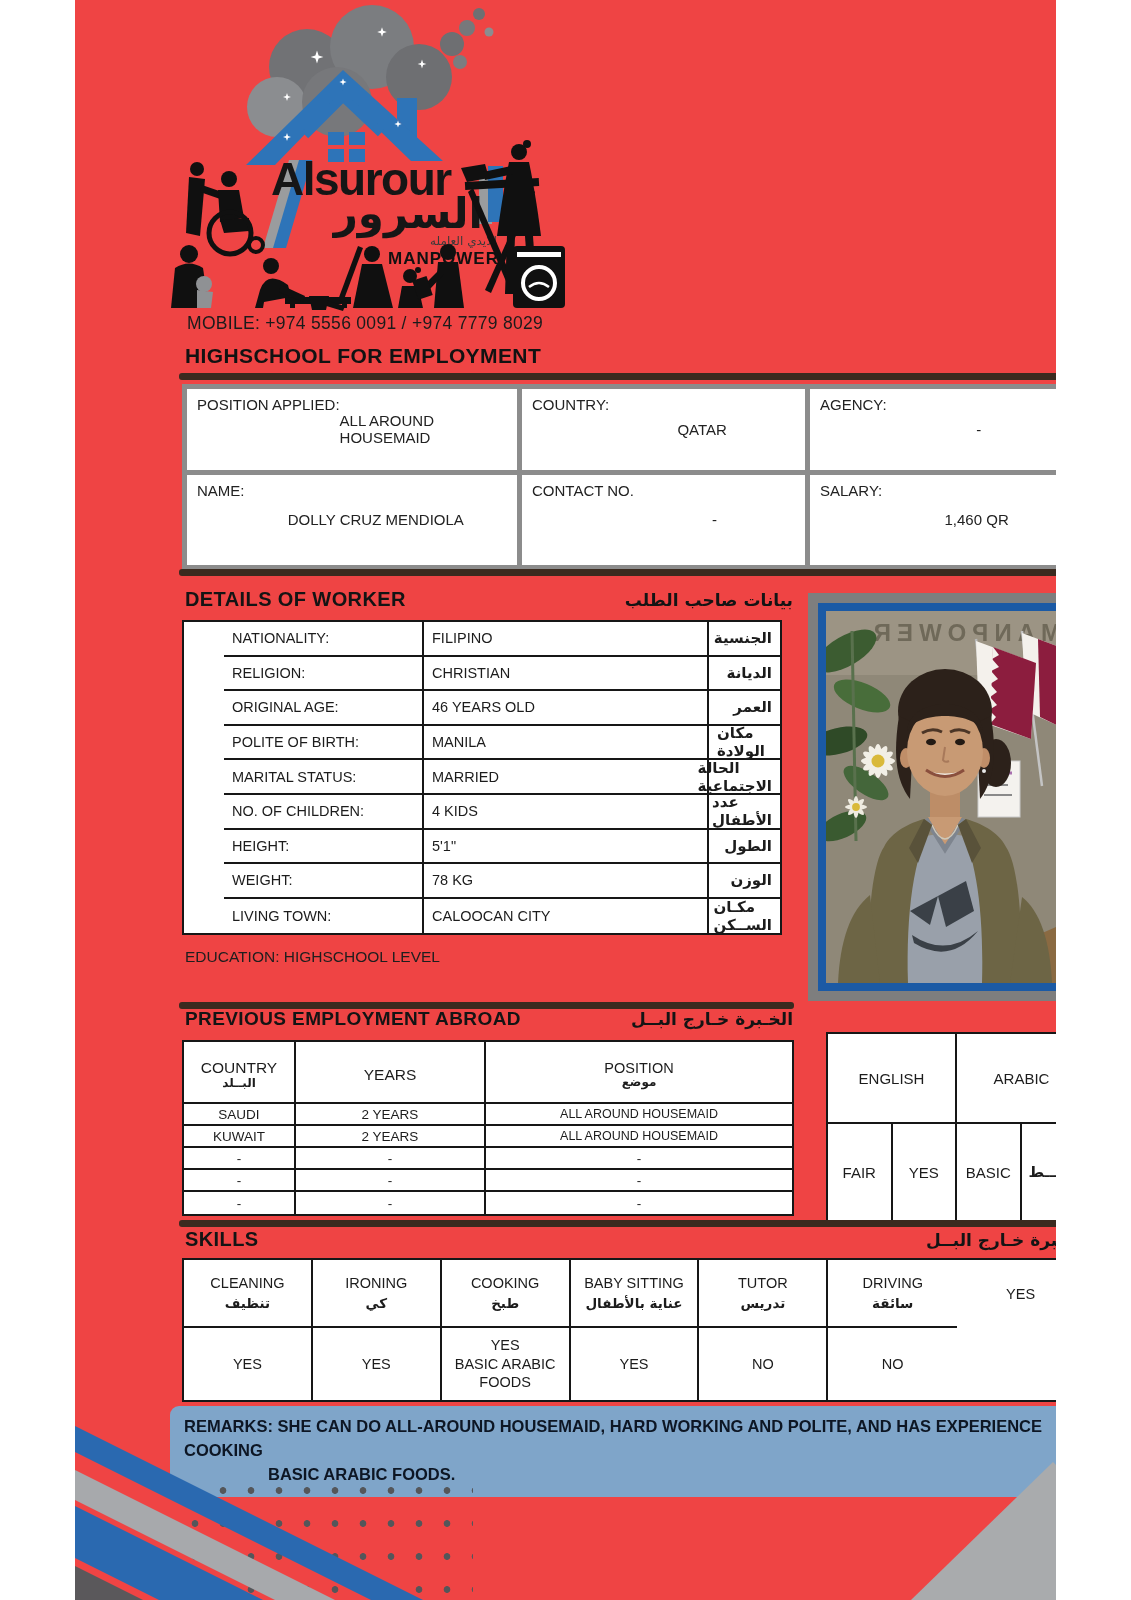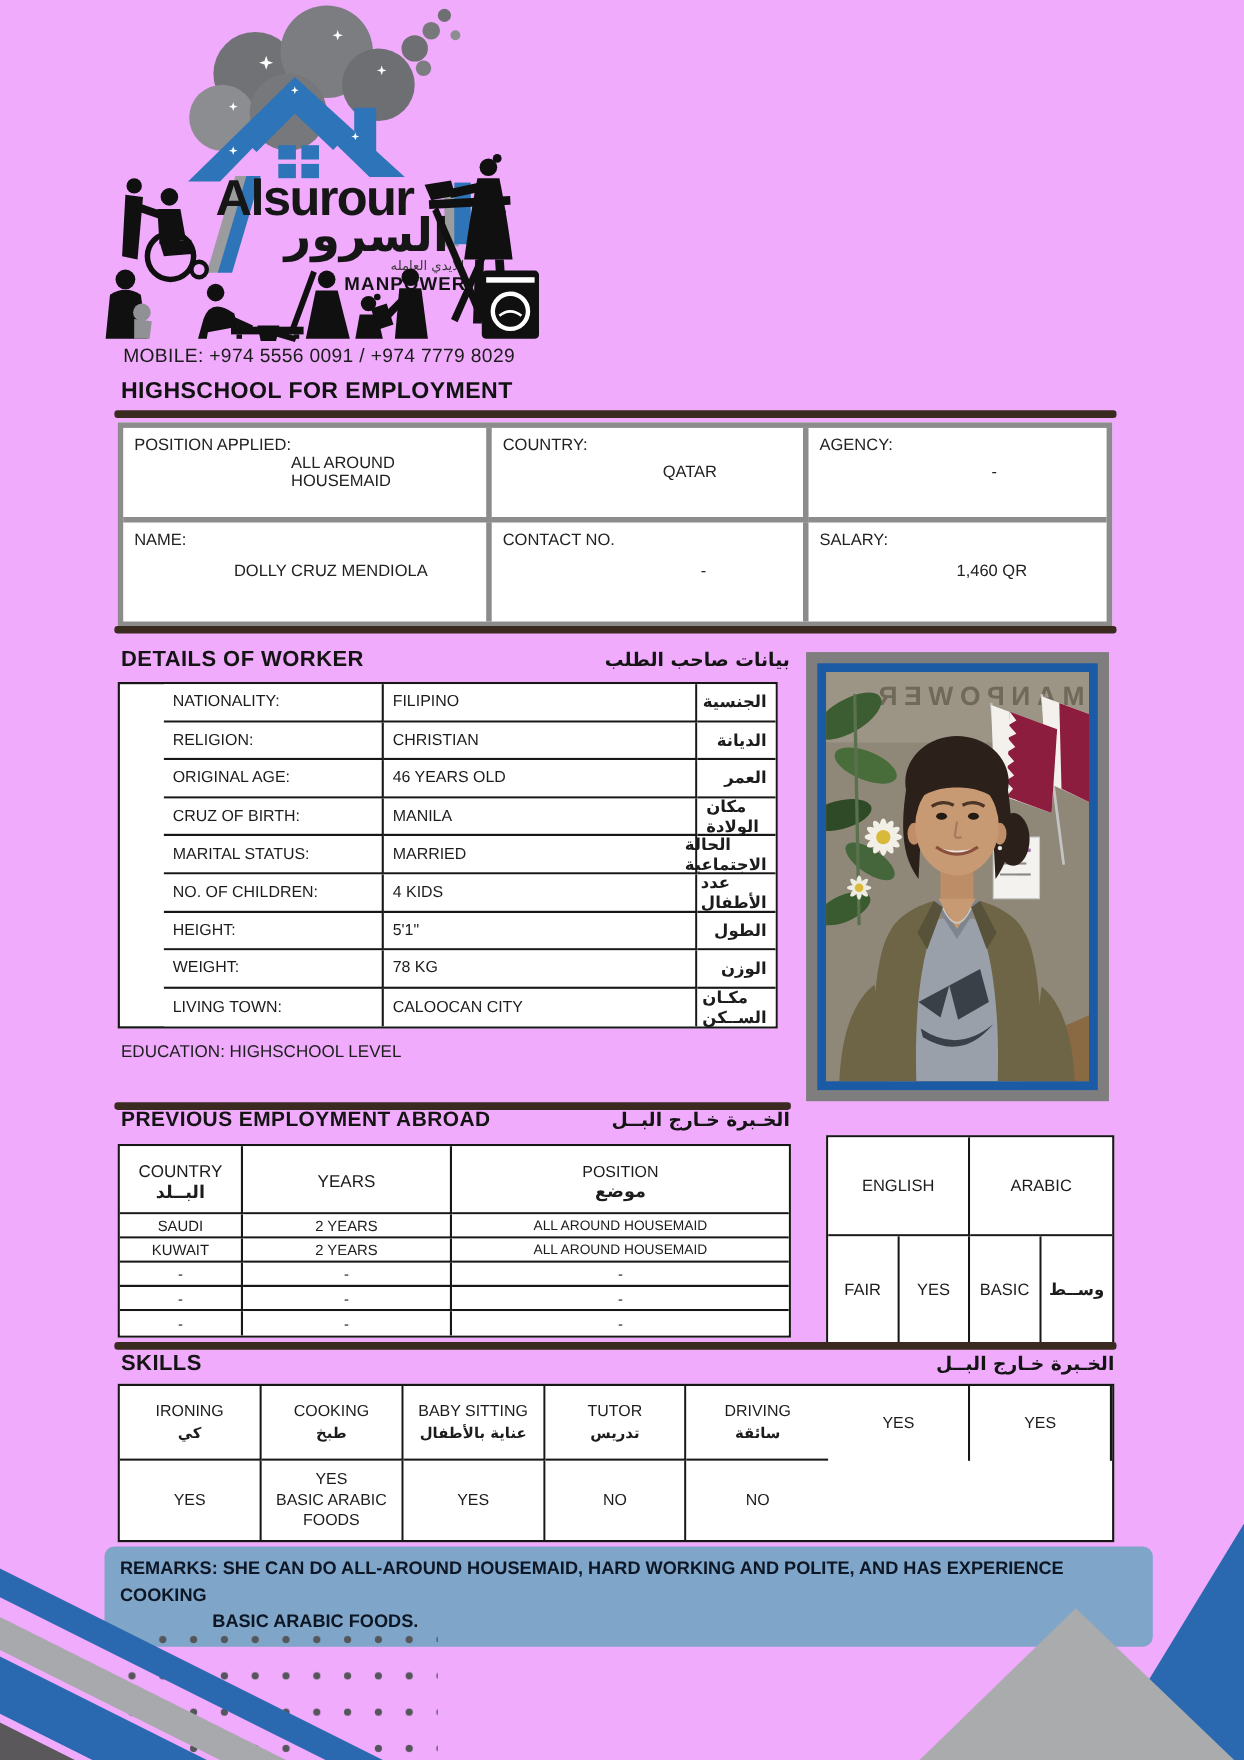--- a/index.html
+++ b/index.html
@@ -1,16 +1,16 @@
 <!DOCTYPE html>
 <html><head>
 <meta charset="utf-8">
 <style>
   html,body{margin:0;padding:0;background:#ffffff;}
-  .page{position:relative;width:1131px;height:1600px;background:#f0abfc;overflow:hidden;
+  .page{position:relative;width:981px;height:1600px;background:#ef4444;overflow:hidden;
         font-family:"Liberation Sans",sans-serif;color:#1c1c1c;margin:0 auto;}
   .abs{position:absolute;}
   .ar{font-family:"DejaVu Sans",sans-serif;}
   .rule{position:absolute;height:7px;background:#3b2a1f;border-radius:3px;}
   .sec-head{position:absolute;display:flex;justify-content:space-between;align-items:baseline;}
   .sec-title{font-weight:bold;font-size:20px;letter-spacing:.4px;color:#141414;}
   .sec-title-ar{font-family:"DejaVu Sans",sans-serif;font-weight:bold;font-size:17px;color:#141414;}
   #mobile-line{position:absolute;left:112px;top:313px;font-size:17.5px;letter-spacing:.3px;color:#1b1b1b;}
   #app-title{position:absolute;left:110px;top:344px;font-size:21px;font-weight:bold;letter-spacing:.4px;color:#121212;}
 
@@ -35,21 +35,21 @@
   .dcell.center{justify-content:center;text-align:center;}
 
   #details-table{left:107px;top:620px;width:600px;grid-template-columns:200px 285px 1fr;
                  grid-template-rows:repeat(9,34.6px);padding-left:40px;}
   #education-line{position:absolute;left:110px;top:948px;font-size:15.5px;color:#1e1e1e;}
 
   #emp-table{left:107px;top:1040px;width:612px;grid-template-columns:112px 190px 1fr;
              grid-template-rows:62px repeat(5,22px);}
   .emp-head-cell{flex-direction:column;justify-content:flex-start;padding-top:6px;gap:0px;}
   .emp-en{font-size:15.5px;}
-  .emp-ar{font-family:"DejaVu Sans",sans-serif;font-weight:bold;font-size:16px;line-height:1.1;}
+  .emp-ar{font-family:"DejaVu Sans",sans-serif;font-weight:bold;font-size:12px;line-height:1.1;}
   .emp-data{justify-content:center;text-align:left;font-size:13.5px;}
 
   #lang-table{left:751px;top:1032px;width:262px;grid-template-columns:repeat(4,1fr);
               grid-template-rows:90px 96px;}
   .span2{grid-column:span 2;}
   .lang-cell{justify-content:center;text-align:center;font-size:15px;}
 
   #skills-table{left:107px;top:1258px;width:906px;grid-template-columns:repeat(7,1fr);
                 grid-template-rows:68px 72px;}
   .skill-head{flex-direction:column;justify-content:center;gap:4px;text-align:center;}
@@ -213,21 +213,21 @@
   <div class="dtable" id="details-table">
     <div class="dcell">NATIONALITY:</div>
     <div class="dcell">FILIPINO</div>
     <div class="dcell arcell lastcol">الجنسية</div>
     <div class="dcell">RELIGION:</div>
     <div class="dcell">CHRISTIAN</div>
     <div class="dcell arcell lastcol">الديانة</div>
     <div class="dcell">ORIGINAL AGE:</div>
     <div class="dcell">46 YEARS OLD</div>
     <div class="dcell arcell lastcol">العمر</div>
-    <div class="dcell">CRUZ OF BIRTH:</div>
+    <div class="dcell">POLITE OF BIRTH:</div>
     <div class="dcell">MANILA</div>
     <div class="dcell arcell lastcol">مكان الولادة</div>
     <div class="dcell">MARITAL STATUS:</div>
     <div class="dcell">MARRIED</div>
     <div class="dcell arcell lastcol">الحالة الاجتماعية</div>
     <div class="dcell">NO. OF CHILDREN:</div>
     <div class="dcell">4 KIDS</div>
     <div class="dcell arcell lastcol">عدد الأطفال</div>
     <div class="dcell">HEIGHT:</div>
     <div class="dcell">5'1"</div>
@@ -388,20 +388,24 @@
 
   <div class="rule" style="left:104px;top:1220px;width:911px;"></div>
 
   <div class="sec-head" style="left:110px;top:1228px;width:903px;">
     <span class="sec-title">SKILLS</span>
     <span class="sec-title-ar">الخـبرة خـارج البــل</span>
   </div>
 
   <div class="dtable" id="skills-table">
     <div class="dcell skill-head">
+      <span class="skill-en">CLEANING</span>
+      <span class="skill-ar">تنظيف</span>
+    </div>
+    <div class="dcell skill-head">
       <span class="skill-en">IRONING</span>
       <span class="skill-ar">كي</span>
     </div>
     <div class="dcell skill-head">
       <span class="skill-en">COOKING</span>
       <span class="skill-ar">طبخ</span>
     </div>
     <div class="dcell skill-head">
       <span class="skill-en">BABY SITTING</span>
       <span class="skill-ar">عناية بالأطفال</span>

